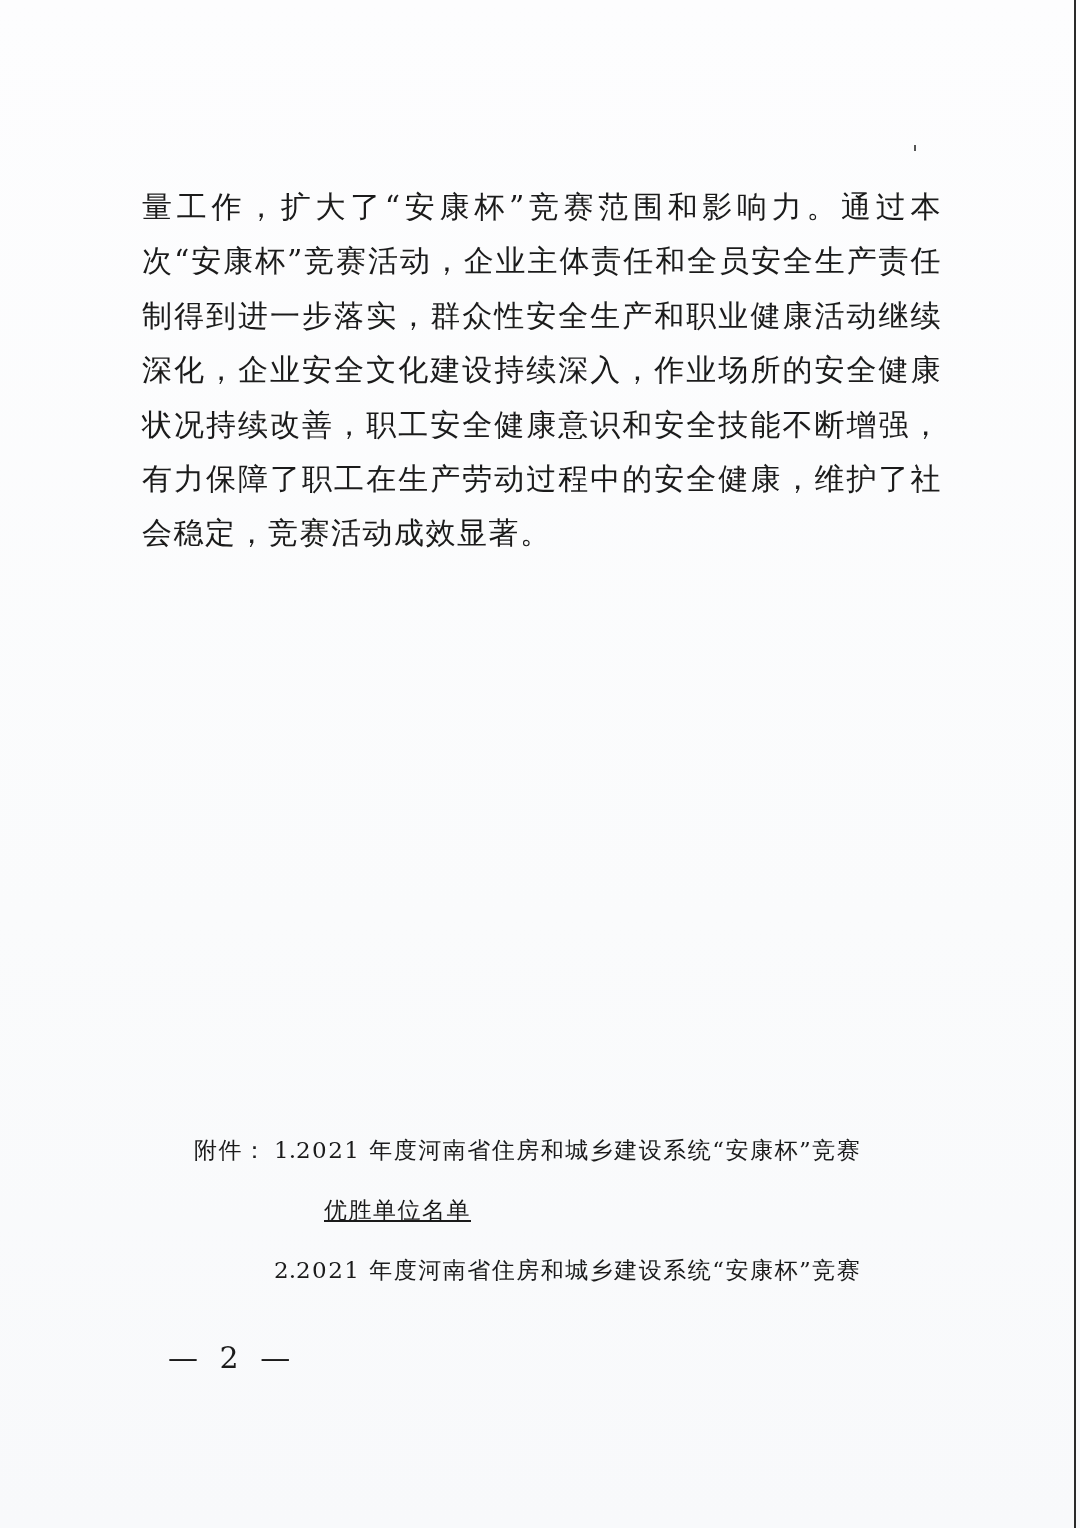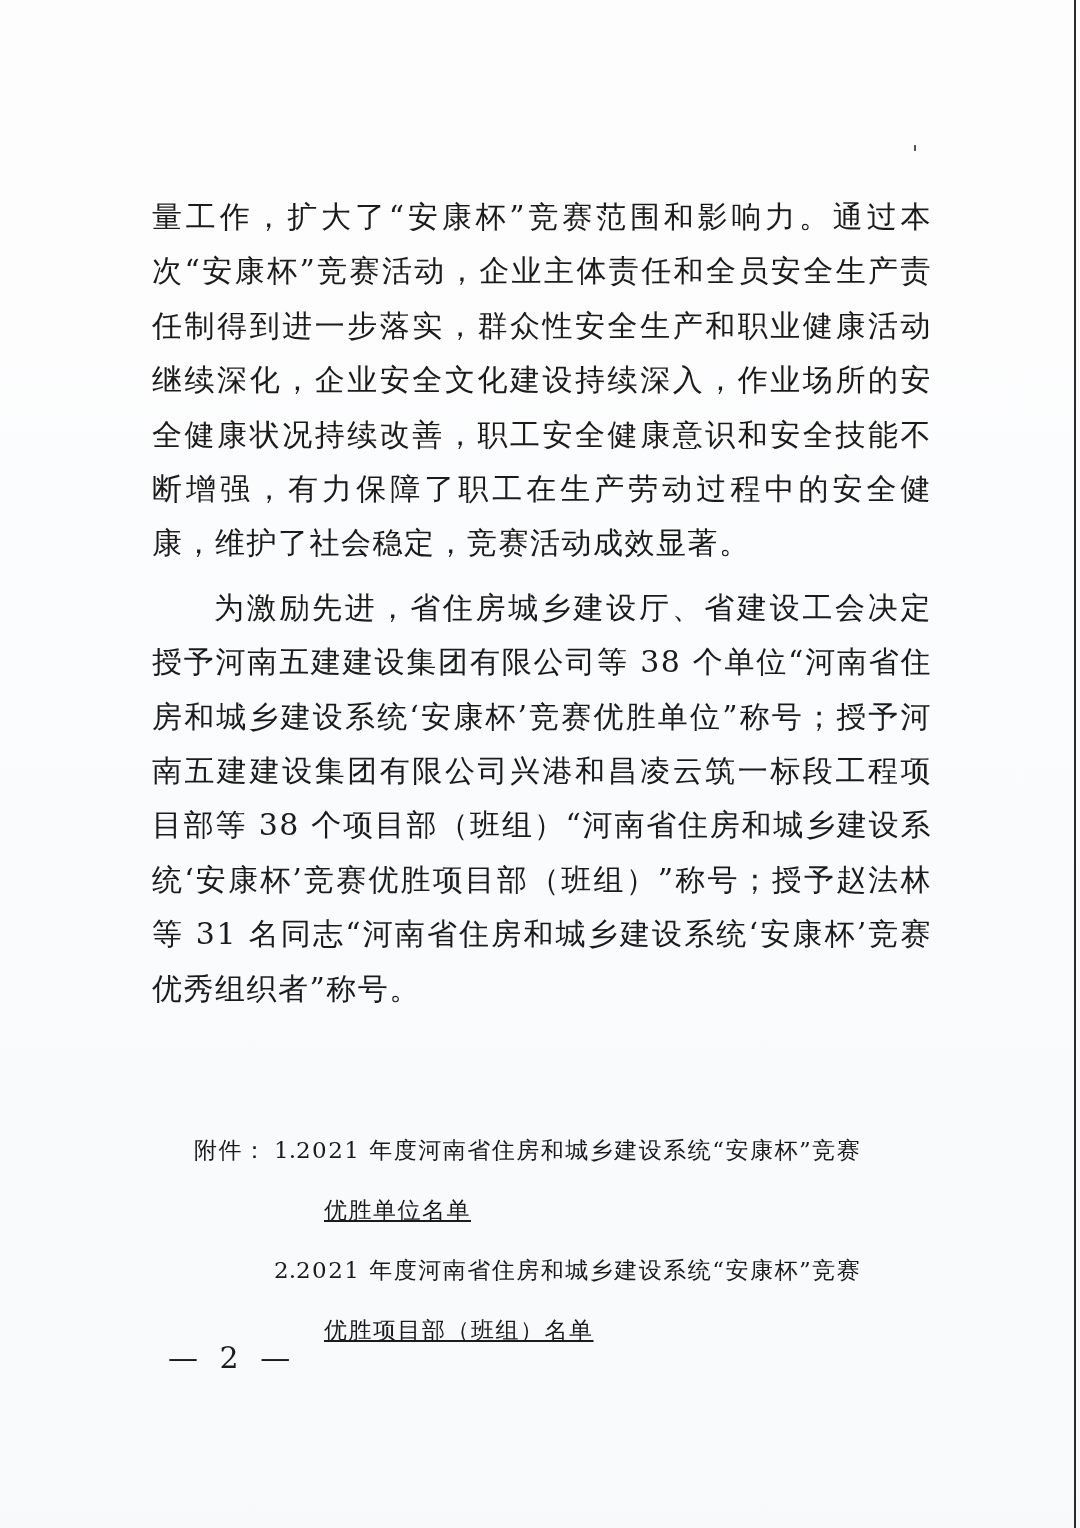--- a/index.html
+++ b/index.html
@@ -42,21 +42,21 @@
       position: absolute;
       left: 142px;
       top: 180px;
       width: 800px;
       font-size: 30px;
       line-height: 54.4px;
       letter-spacing: 1.5px;
       text-align: justify;
     }
     .para {
-      margin: 10px;
+      margin: 0;
       text-align: justify;
     }
     .para.indent {
       text-indent: 62px;
     }
     .attachments {
       position: absolute;
       left: 142px;
       top: 1120px;
       width: 800px;
@@ -94,34 +94,32 @@
   </style>
 </head>
 <body>
 
 <div class="page">
   <div class="edge-line"></div>
   <div class="speck"></div>
 
   <div class="body-text">
     <p class="para">量工作，扩大了“安康杯”竞赛范围和影响力。通过本次“安康杯”竞赛活动，企业主体责任和全员安全生产责任制得到进一步落实，群众性安全生产和职业健康活动继续深化，企业安全文化建设持续深入，作业场所的安全健康状况持续改善，职工安全健康意识和安全技能不断增强，有力保障了职工在生产劳动过程中的安全健康，维护了社会稳定，竞赛活动成效显著。</p>
-    <p class="para indent">为激励先进，省住房城乡建设厅、省建设工会决定授予河南五建建设集团有限公司等 38 个单位“河南省住房和城乡建设系统‘安康杯’竞赛优胜单位”称号；授予河南五建建设集团有限公司兴港和昌凌云筑一标段工程项目部等 38 个项目部（班组）“河南省住房和城乡建设系统‘安康杯’竞赛优胜项目部（班组）”称号；授予赵法林等 31 名同志“河南省住房和城乡建设系统‘安康杯’竞赛优秀组织者”称号。</p>
   </div>
 
   <div class="attachments">
     <div class="att-row">
       <span class="att-label">附件：</span>
       <div class="att-item">
         <span class="num">1.</span><span>2021 年度河南省住房和城乡建设系统“安康杯”竞赛</span>
         <span class="cont">优胜单位名单</span>
       </div>
     </div>
     <div class="att-row">
       <span class="att-label blank">附件：</span>
       <div class="att-item">
         <span class="num">2.</span><span>2021 年度河南省住房和城乡建设系统“安康杯”竞赛</span>
-        <span class="cont">优胜项目部（班组）名单</span>
       </div>
     </div>
   </div>
 
   <div class="page-number">— 2 —</div>
 </div>
 
 </body></html>

